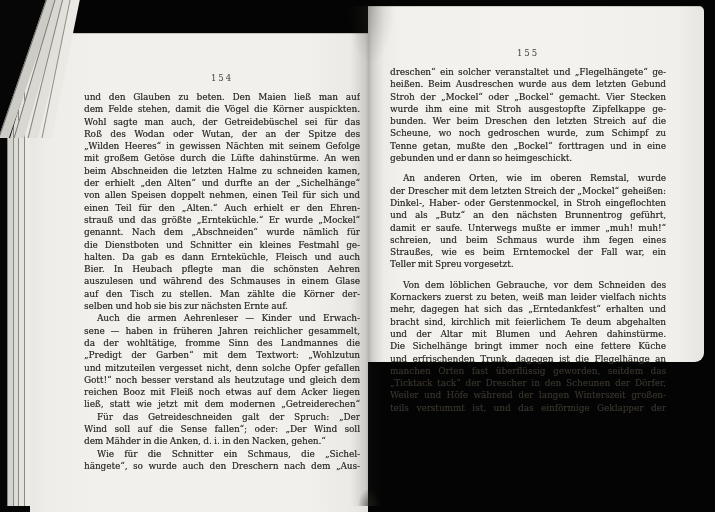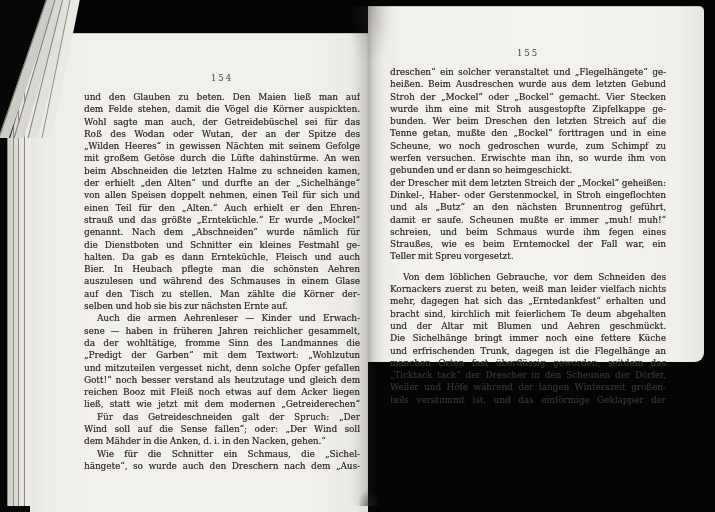--- a/index.html
+++ b/index.html
@@ -89,36 +89,36 @@
   </div>
 
   <div class="page page-right">
     <div class="pageno">155</div>
     <div class="text">
         <div class="line">dreschen“ ein solcher veranstaltet und „Flegelhängete“ ge-</div>
         <div class="line">heißen. Beim Ausdreschen wurde aus dem letzten Gebund</div>
         <div class="line">Stroh der „Mockel“ oder „Bockel“ gemacht. Vier Stecken</div>
         <div class="line">wurde ihm eine mit Stroh ausgestopfte Zipfelkappe ge-</div>
         <div class="line">bunden. Wer beim Dreschen den letzten Streich auf die</div>
+        <div class="line">Scheune, wo noch gedroschen wurde, zum Schimpf zu</div>
         <div class="line">Tenne getan, mußte den „Bockel“ forttragen und in eine</div>
-        <div class="line">Scheune, wo noch gedroschen wurde, zum Schimpf zu</div>
-        <div class="line">werfen versuchen. Erwischte man ihn, so wurde ihm von</div>
         <div class="line end">gebunden und er dann so heimgeschickt.</div>
+        <div class="line ind gap">An anderen Orten, wie im oberen Remstal, wurde</div>
         <div class="line">der Drescher mit dem letzten Streich der „Mockel“ geheißen:</div>
         <div class="line">Dinkel-, Haber- oder Gerstenmockel, in Stroh eingeflochten</div>
         <div class="line">und als „Butz“ an den nächsten Brunnentrog geführt,</div>
-        <div class="line">damit er saufe. Scheunen mußte er immer „muh! muh!“</div>
+        <div class="line">damit er saufe. Unterwegs mußte er immer „muh! muh!“</div>
         <div class="line">schreien, und beim Schmaus wurde ihm fegen eines</div>
         <div class="line">Straußes, wie es beim Erntemockel der Fall war, ein</div>
         <div class="line end">Teller mit Spreu vorgesetzt.</div>
         <div class="line ind gap">Von dem löblichen Gebrauche, vor dem Schneiden des</div>
         <div class="line">Kornackers zuerst zu beten, weiß man leider vielfach nichts</div>
         <div class="line">mehr, dagegen hat sich das „Erntedankfest“ erhalten und</div>
         <div class="line">bracht sind, kirchlich mit feierlichem Te deum abgehalten</div>
-        <div class="line">und der Altar mit Blumen und Aehren geschmückt.</div>
+        <div class="line">und der Altar mit Blumen und Aehren dahinstürme.</div>
         <div class="line">Die Sichelhänge bringt immer noch eine fettere Küche</div>
         <div class="line">und erfrischenden Trunk, dagegen ist die Flegelhänge an</div>
         <div class="line">manchen Orten fast überflüssig geworden, seitdem das</div>
         <div class="line">„Ticktack tack“ der Drescher in den Scheunen der Dörfer,</div>
         <div class="line">Weiler und Höfe während der langen Winterszeit großen-</div>
         <div class="line">teils verstummt ist, und das einförmige Geklapper der</div>
       </div>
   </div>
 
   <div class="gutter"></div>

